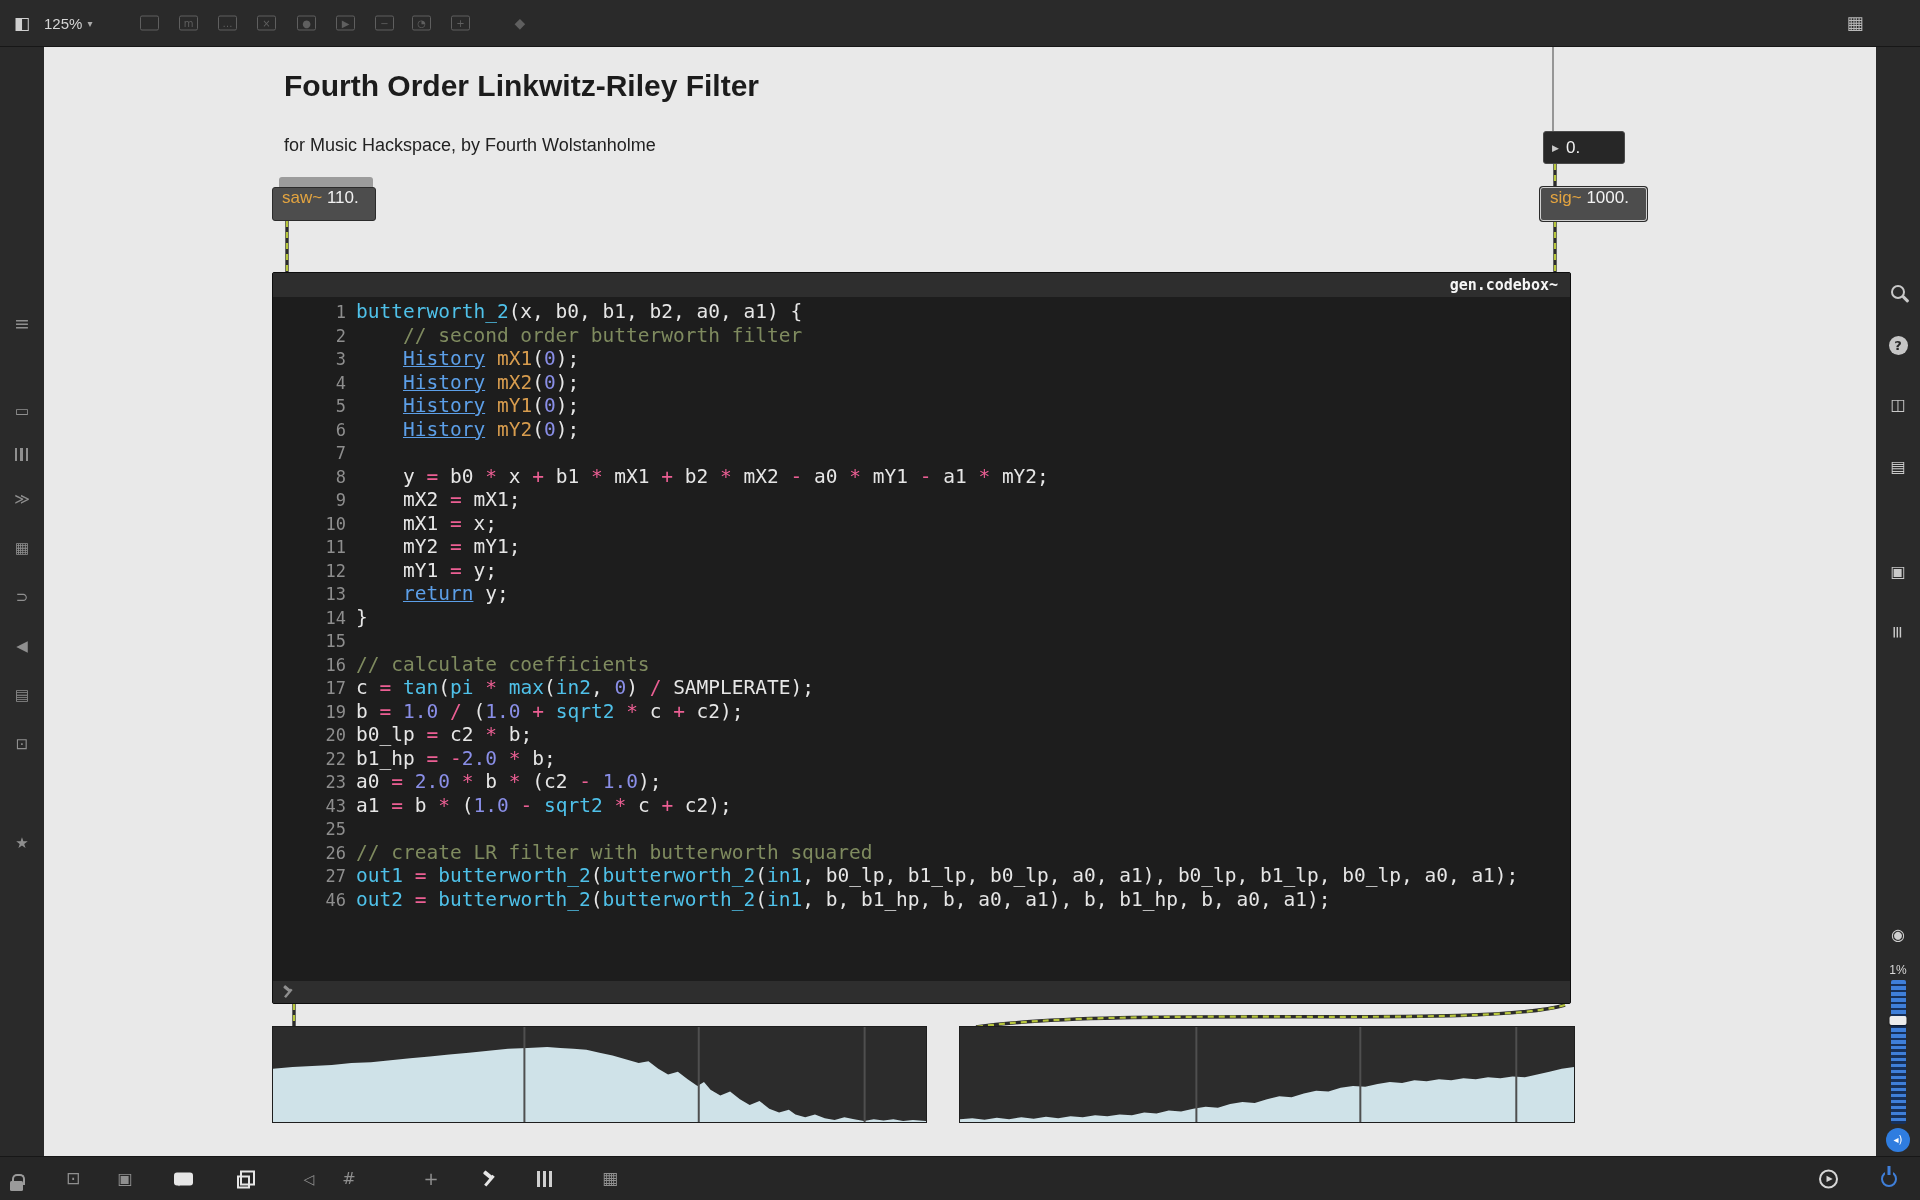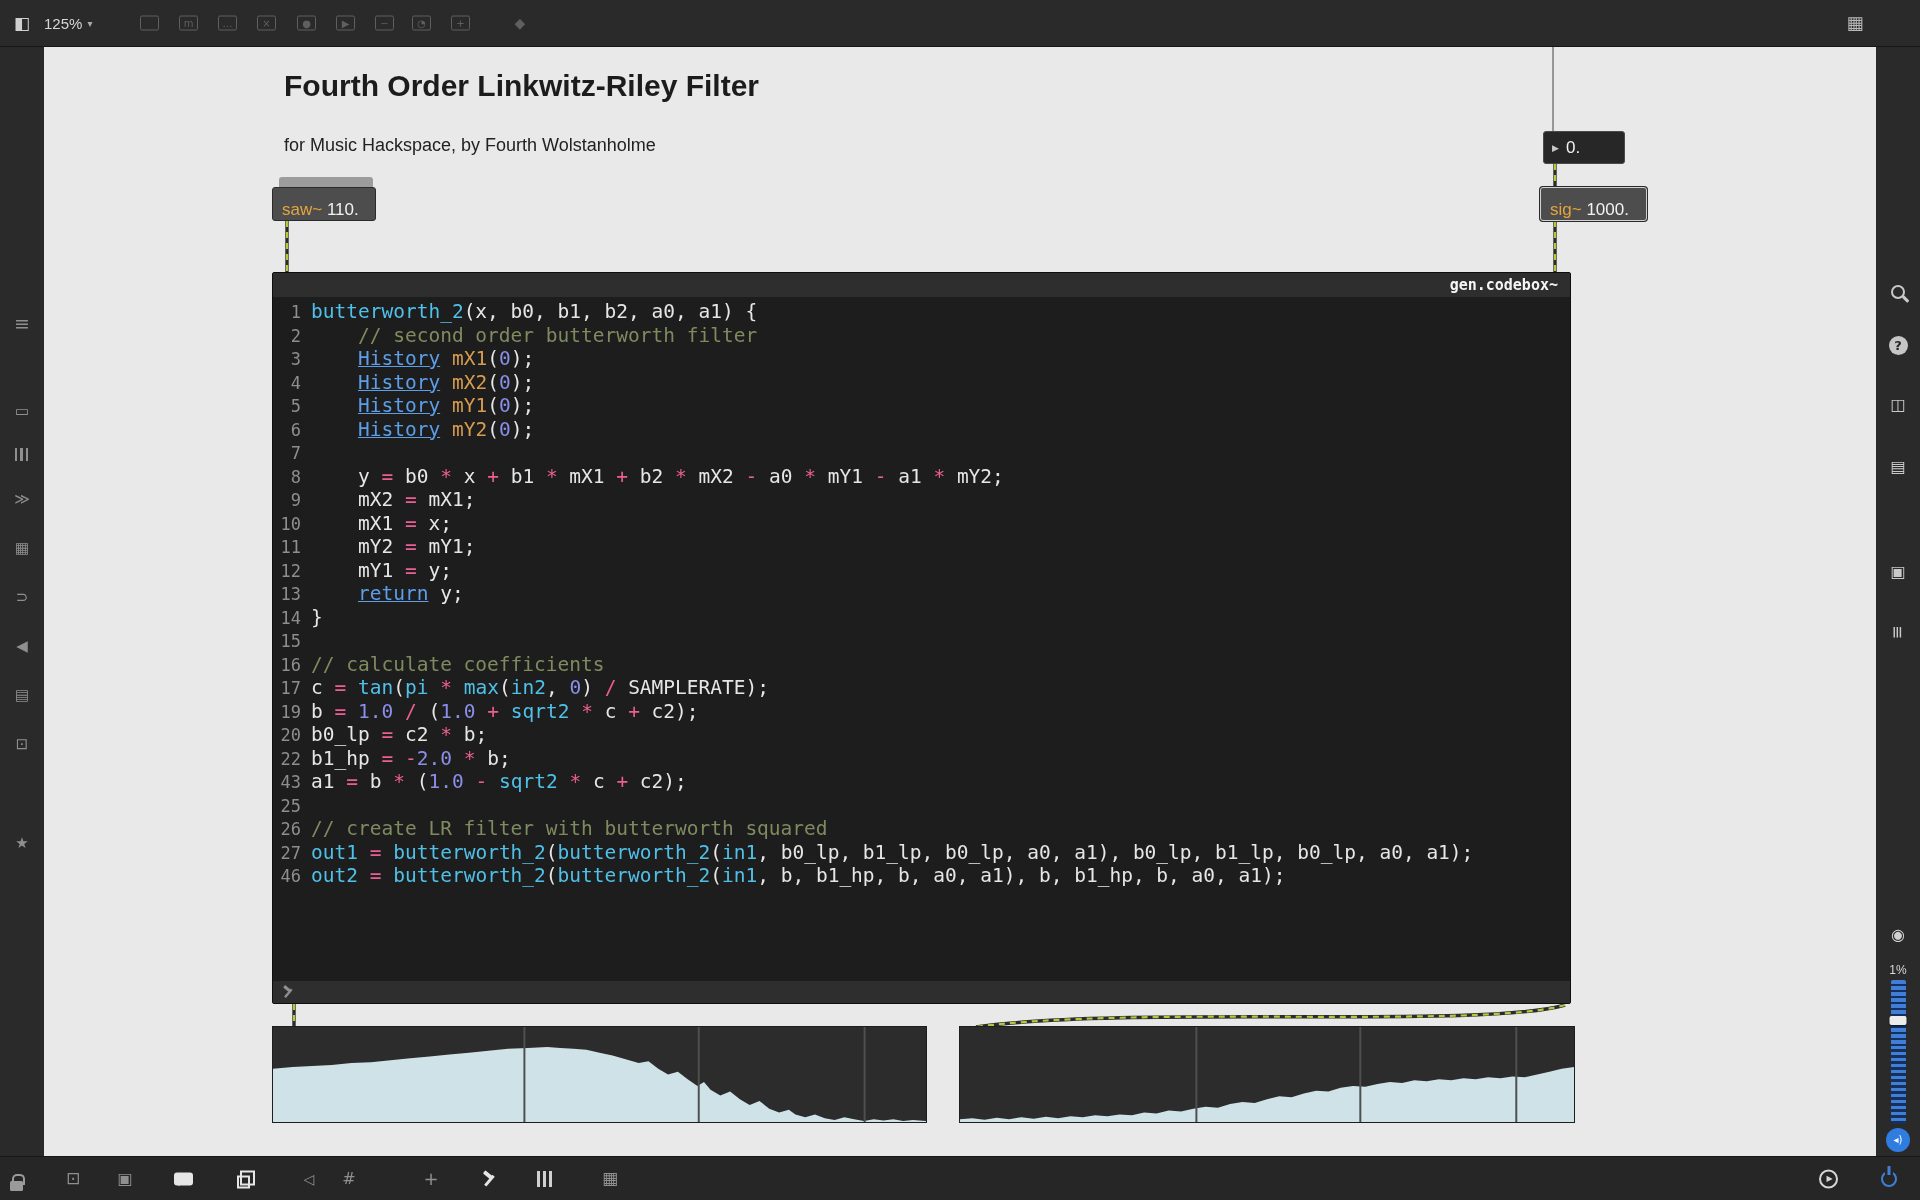--- a/index.html
+++ b/index.html
@@ -62,40 +62,40 @@
   .meter-knob{position:absolute;left:50%;transform:translateX(-50%);top:36px;width:17px;height:9px;
               background:#ececec;border-radius:2px;box-shadow:0 1px 2px rgba(0,0,0,.6);}
 
   
   .canvas{position:absolute;left:44px;top:47px;width:1832px;height:1109px;background:#e9e9e9;overflow:hidden;}
   .cords{position:absolute;left:0;top:0;width:100%;height:100%;z-index:1;pointer-events:none;}
 
   .patch-title{position:absolute;left:240px;top:22px;font-size:30px;font-weight:bold;color:#1c1c1c;z-index:2;}
   .patch-subtitle{position:absolute;left:240px;top:88px;font-size:18px;color:#222;z-index:2;}
 
-  .maxbox{position:absolute;display:flex;align-items:flex-end;padding:0 9px;background:#4d4d4d;
+  .maxbox{position:absolute;display:flex;align-items:flex-start;padding:0 9px;background:#4d4d4d;
           border:1px solid #2b2b2b;border-radius:3px;font-size:17px;color:#f2f2f2;z-index:3;white-space:pre;}
   .maxbox .objname{color:#e3a440;}
   .hidden-box{position:absolute;background:#9c9c9c;border-radius:3px;z-index:2;}
   .numbox{position:absolute;display:flex;align-items:center;gap:7px;padding:0 8px;background:#272727;
           border:1px solid #4a4a4a;border-radius:3px;font-size:17px;color:#f2f2f2;z-index:3;}
   .numbox .tri{font-size:9px;color:#c9c9c9;font-family:"DejaVu Sans",sans-serif;}
 
   
   .codebox{position:absolute;left:228px;top:225px;width:1299px;height:732px;background:#1d1d1d;
            border:1px solid #0e0e0e;z-index:3;border-radius:2px;}
   .codebox-header{position:absolute;left:0;top:0;right:0;height:24px;background:#2e2e2e;
                   display:flex;align-items:center;justify-content:flex-end;padding-right:12px;
                   color:#f5f5f5;font:bold 15px "DejaVu Sans Mono",monospace;}
   .codebox-footer{position:absolute;left:0;bottom:0;right:0;height:22px;background:#2e2e2e;
                   display:flex;align-items:center;padding-left:6px;color:#cfcfcf;}
   .codebox-footer .icon{transform:scale(.8);}
   .code{position:absolute;left:0;right:0;top:24px;bottom:22px;overflow:hidden;padding-top:3px;
         font-family:"DejaVu Sans Mono",monospace;font-size:19.5px;color:#e6e6e6;}
-  .code-line{white-space:pre;height:23.5px;line-height:23.5px;}
+  .code-line{white-space:pre;height:23.5px;line-height:23.5px;margin-left:45px;}
   .ln{display:inline-block;width:38px;padding-right:10px;text-align:right;color:#8e8e8e;font-size:17px;}
   .tok-kw{color:#5c9fe8;text-decoration:underline;} .tok-fn{color:#4fc1e9;} .tok-var{color:#d79c4e;}
   .tok-num{color:#8a8fe8;} .tok-op{color:#ec5f94;} .tok-cm{color:#7f8b5f;}
 
   
   .scope{position:absolute;background:#2c2c2c;border:1px solid #1e1e1e;z-index:3;}
   .scope svg{display:block;width:100%;height:100%;}
 </style>
 </head>
 <body>
@@ -224,20 +224,21 @@
           <div class="code-line"><span class="ln">11</span><span>    mY2 </span><span class="tok-op">=</span><span> mY1;</span></div>
           <div class="code-line"><span class="ln">12</span><span>    mY1 </span><span class="tok-op">=</span><span> y;</span></div>
           <div class="code-line"><span class="ln">13</span><span>    </span><span class="tok-kw">return</span><span> y;</span></div>
           <div class="code-line"><span class="ln">14</span><span>}</span></div>
           <div class="code-line"><span class="ln">15</span></div>
           <div class="code-line"><span class="ln">16</span><span class="tok-cm">// calculate coefficients</span></div>
           <div class="code-line"><span class="ln">17</span><span>c </span><span class="tok-op">=</span><span> </span><span class="tok-fn">tan</span><span>(</span><span class="tok-fn">pi</span><span> </span><span class="tok-op">*</span><span> </span><span class="tok-fn">max</span><span>(</span><span class="tok-fn">in2</span><span>, </span><span class="tok-num">0</span><span>) </span><span class="tok-op">/</span><span> SAMPLERATE);</span></div>
           <div class="code-line"><span class="ln">19</span><span>b </span><span class="tok-op">=</span><span> </span><span class="tok-num">1.0</span><span> </span><span class="tok-op">/</span><span> (</span><span class="tok-num">1.0</span><span> </span><span class="tok-op">+</span><span> </span><span class="tok-fn">sqrt2</span><span> </span><span class="tok-op">*</span><span> c </span><span class="tok-op">+</span><span> c2);</span></div>
           <div class="code-line"><span class="ln">20</span><span>b0_lp </span><span class="tok-op">=</span><span> c2 </span><span class="tok-op">*</span><span> b;</span></div>
           <div class="code-line"><span class="ln">22</span><span>b1_hp </span><span class="tok-op">=</span><span> </span><span class="tok-op">-</span><span class="tok-num">2.0</span><span> </span><span class="tok-op">*</span><span> b;</span></div>
+          <div class="code-line"><span class="ln">23</span><span>a0 </span><span class="tok-op">=</span><span> </span><span class="tok-num">2.0</span><span> </span><span class="tok-op">*</span><span> b </span><span class="tok-op">*</span><span> (c2 </span><span class="tok-op">-</span><span> </span><span class="tok-num">1.0</span><span>);</span></div>
           <div class="code-line"><span class="ln">43</span><span>a1 </span><span class="tok-op">=</span><span> b </span><span class="tok-op">*</span><span> (</span><span class="tok-num">1.0</span><span> </span><span class="tok-op">-</span><span> </span><span class="tok-fn">sqrt2</span><span> </span><span class="tok-op">*</span><span> c </span><span class="tok-op">+</span><span> c2);</span></div>
           <div class="code-line"><span class="ln">25</span></div>
           <div class="code-line"><span class="ln">26</span><span class="tok-cm">// create LR filter with butterworth squared</span></div>
           <div class="code-line"><span class="ln">27</span><span class="tok-fn">out1</span><span> </span><span class="tok-op">=</span><span> </span><span class="tok-fn">butterworth_2</span><span>(</span><span class="tok-fn">butterworth_2</span><span>(</span><span class="tok-fn">in1</span><span>, b0_lp, b1_lp, b0_lp, a0, a1), b0_lp, b1_lp, b0_lp, a0, a1);</span></div>
           <div class="code-line"><span class="ln">46</span><span class="tok-fn">out2</span><span> </span><span class="tok-op">=</span><span> </span><span class="tok-fn">butterworth_2</span><span>(</span><span class="tok-fn">butterworth_2</span><span>(</span><span class="tok-fn">in1</span><span>, b, b1_hp, b, a0, a1), b, b1_hp, b, a0, a1);</span></div>
         </div>
       <div class="codebox-footer">
         <span class="icon i-hammer"></span>
       </div>
     </div>

